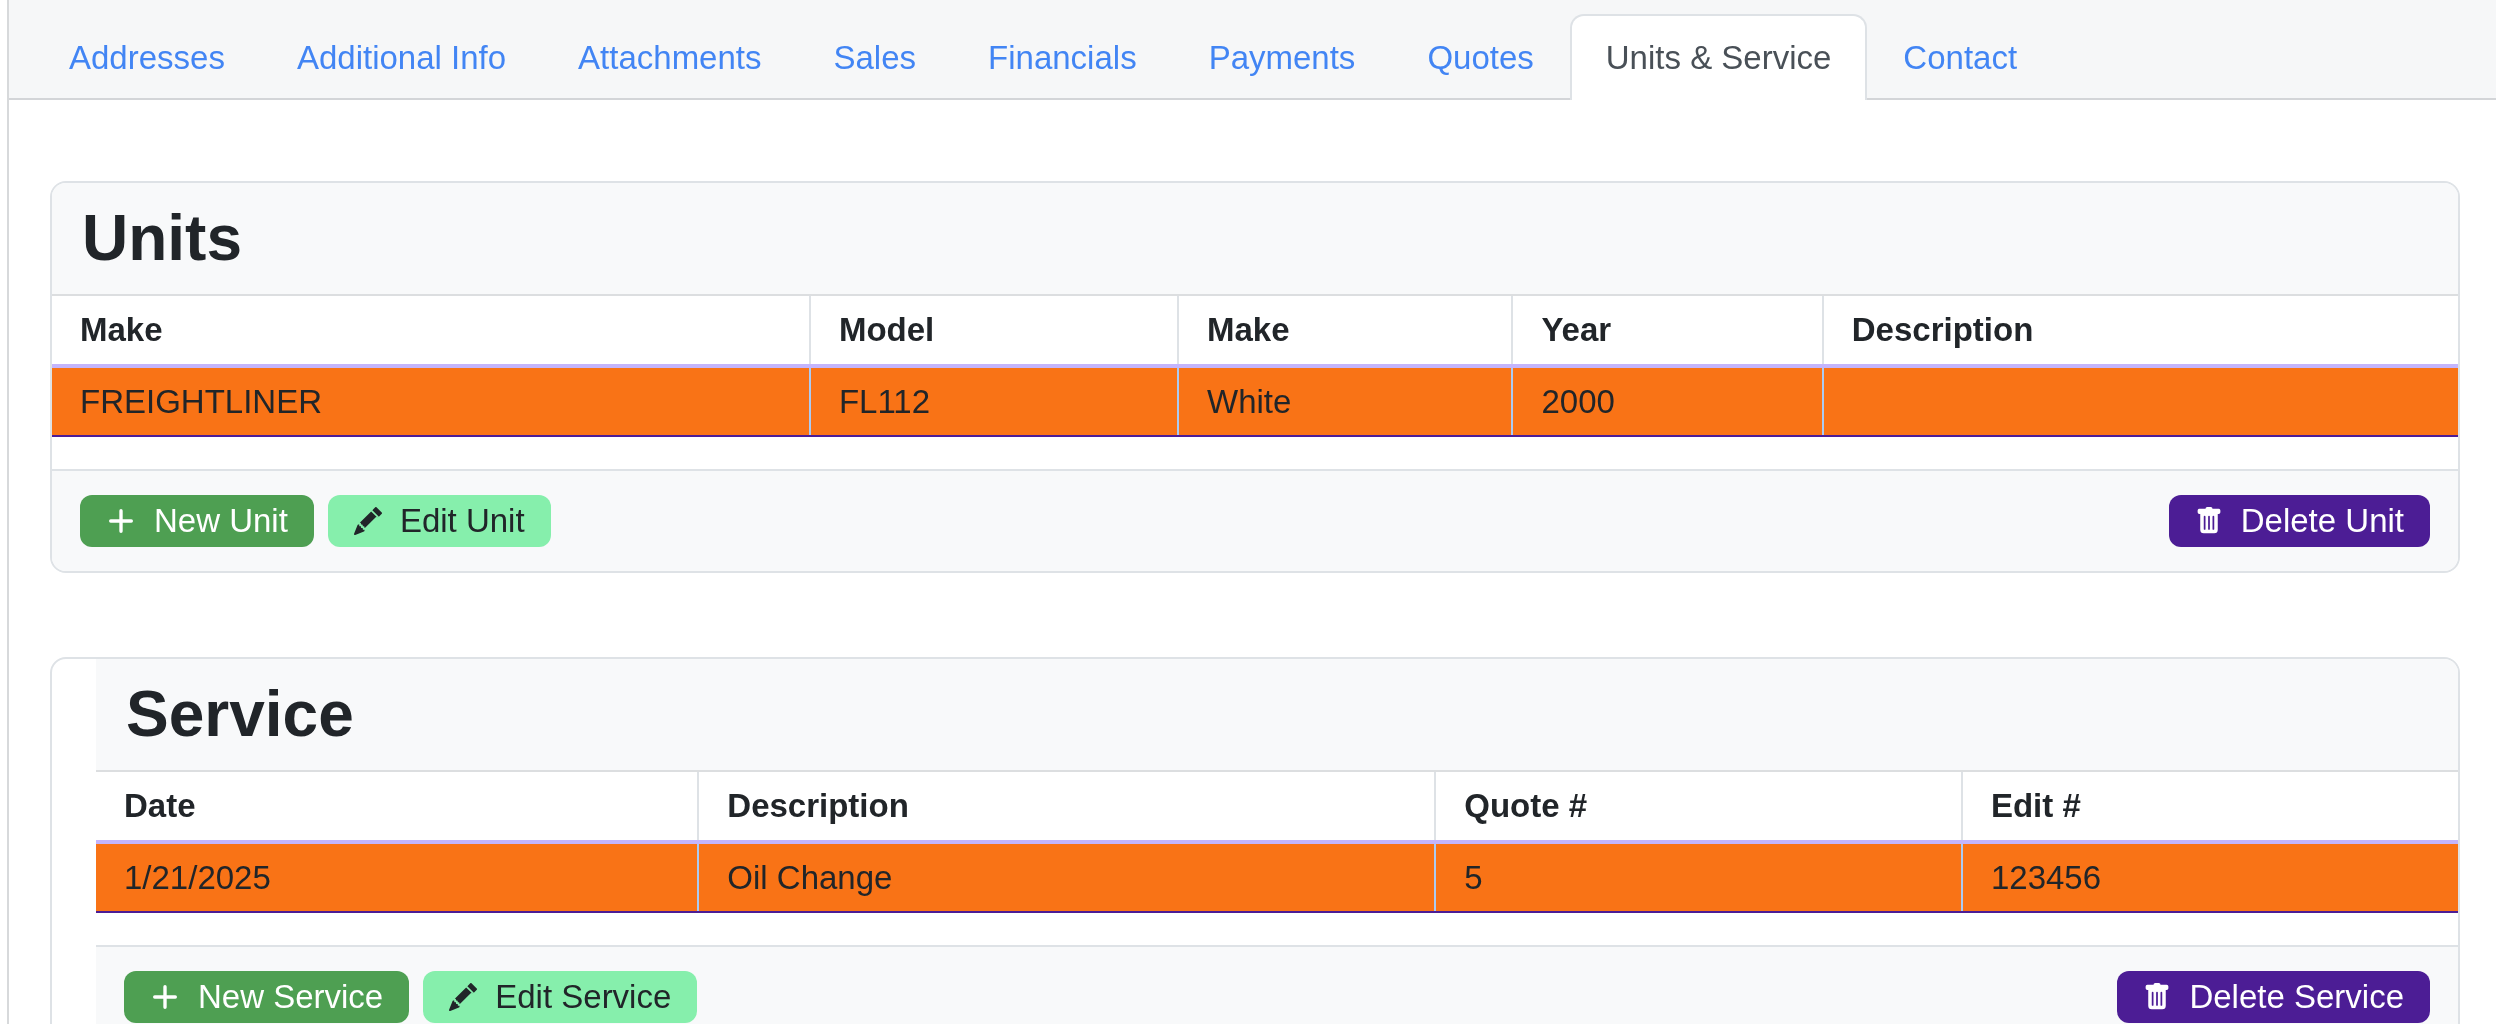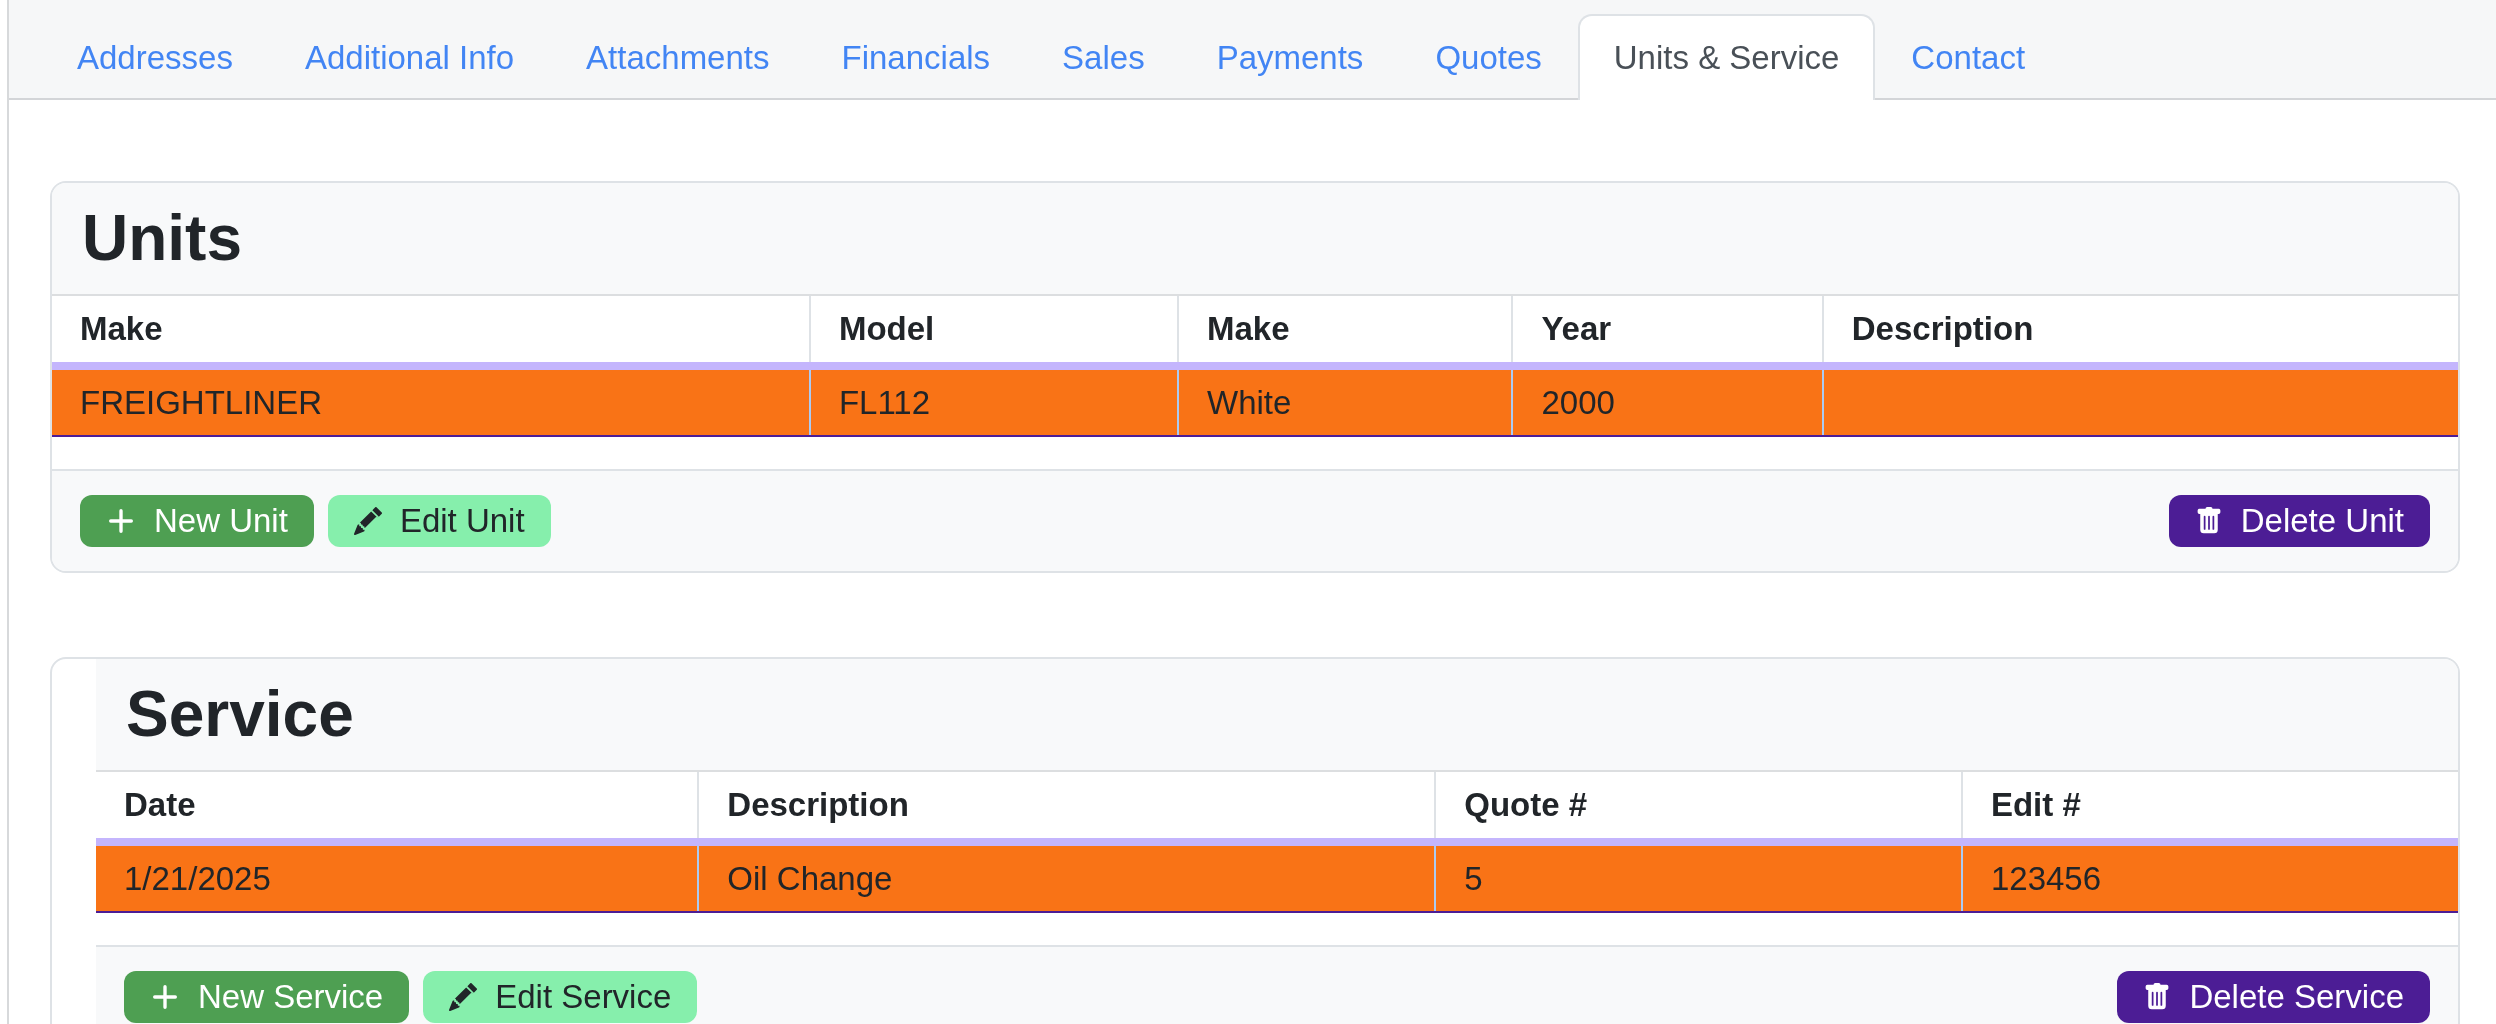--- a/index.html
+++ b/index.html
@@ -13,21 +13,21 @@
   .window-edge {
     position: absolute; left: 7px; top: 0; width: 2px; height: 1024px;
     background: #d7d9db; z-index: 9;
   }
   .content { margin-left: 9px; }
 
   
   .tabbar {
     height: 100px; background: #f6f7f8;
     border-bottom: 2px solid #d3d5d8;
-    display: flex; align-items: flex-end; padding-left: 32px;
+    display: flex; align-items: flex-end; padding-left: 24px;
   }
   .tab {
     display: flex; align-items: center; height: 86px; margin-bottom: -2px;
     padding: 0 34px; font-size: 33px; color: #4285f4; text-decoration: none;
     border: 2px solid transparent; border-bottom: 0;
     border-top-left-radius: 14px; border-top-right-radius: 14px;
     cursor: pointer; white-space: nowrap;
   }
   .tab.active { background: #ffffff; border-color: #dee2e6; color: #495057; }
 
@@ -50,21 +50,21 @@
 
   table.grid {
     width: 100%; border-collapse: collapse; margin-bottom: 32px;
     font-size: 33px; table-layout: fixed;
   }
   .grid th, .grid td {
     padding: 0 28px; height: 70px; text-align: left;
     border-right: 2px solid #dee2e6; overflow: hidden; white-space: nowrap;
   }
   .grid th:last-child, .grid td:last-child { border-right: 0; }
-  .grid th { font-weight: 700; border-bottom: 8px solid #c4b5fd; }
+  .grid th { font-weight: 700; border-bottom: 4px solid #c4b5fd; }
   .row-selected td {
     background: #f97316;
     border-right-color: #abcbf3;
     border-bottom: 2px solid #4c1d95;
   }
   .num { text-align: right; }
 
   .card-footer {
     background: #f8f9fa; border-top: 2px solid #dee2e6;
     padding: 24px 28px; display: flex; align-items: center; gap: 14px;
@@ -83,22 +83,22 @@
 <body>
 
 <div class="window-edge"></div>
 
 <div class="content">
 
   <nav class="tabbar">
     <a class="tab">Addresses</a>
     <a class="tab">Additional Info</a>
     <a class="tab">Attachments</a>
+    <a class="tab">Sales</a>
     <a class="tab">Financials</a>
-    <a class="tab">Sales</a>
     <a class="tab">Payments</a>
     <a class="tab">Quotes</a>
     <a class="tab active">Units &amp; Service</a>
     <a class="tab">Contact</a>
   </nav>
 
   <main class="page">
 
     <section class="card">
       <header class="card-header">

